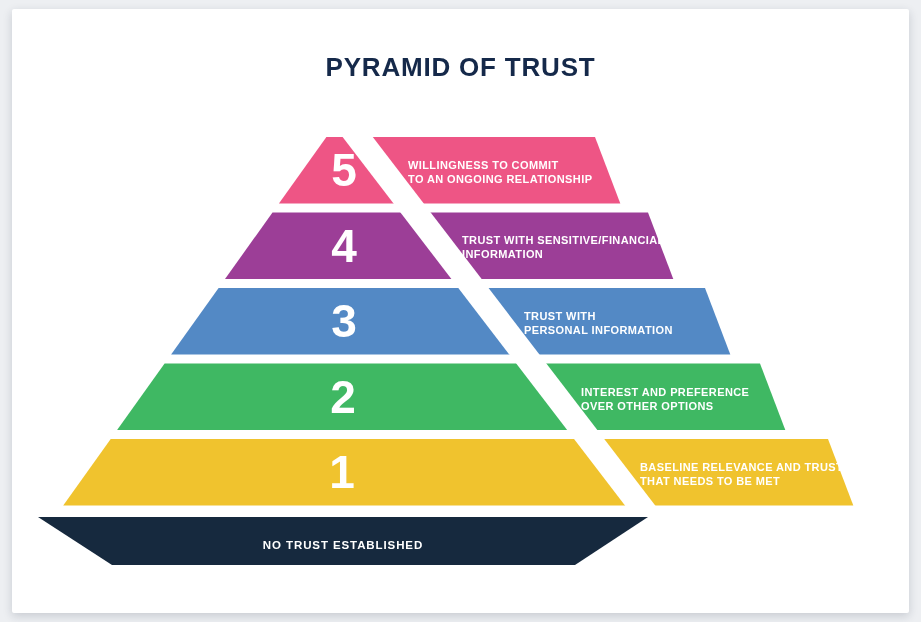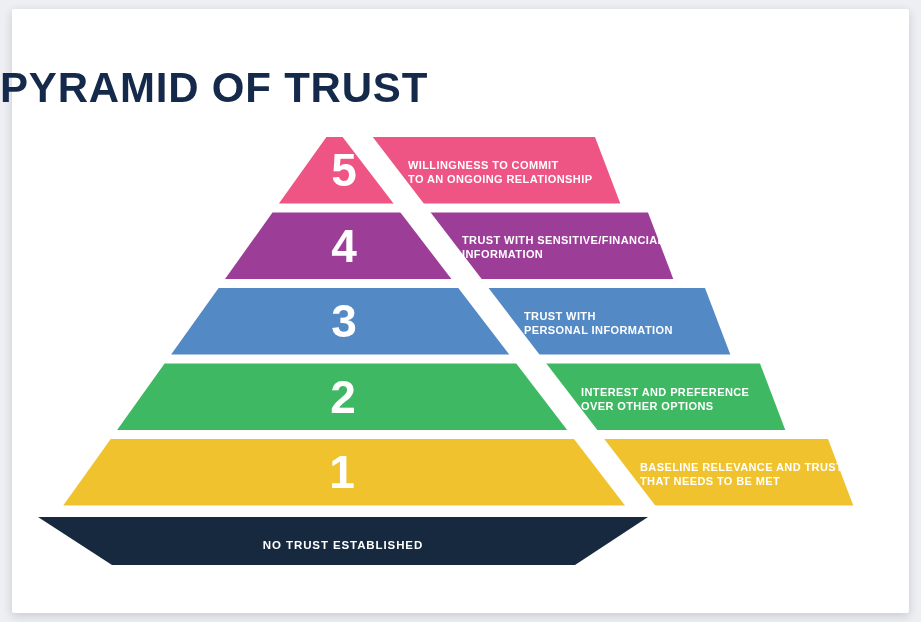--- a/index.html
+++ b/index.html
@@ -24,26 +24,25 @@
     bottom: 9px;
     background: #ffffff;
     border-radius: 2px;
     box-shadow: 0 3px 10px rgba(25, 39, 62, 0.18);
   }
   .title {
     position: absolute;
     top: 52px;
     left: 0;
     width: 100%;
-    text-align: left;
-    font-size: 42px;
+    text-align: center;
+    font-size: 26px;
     font-weight: 800;
     letter-spacing: 0.8px;
     color: #15294a;
-    margin-top: 12px;
   }
   svg.pyramid {
     position: absolute;
     left: 0;
     top: 0;
     width: 921px;
     height: 622px;
   }
   .level-number {
     font-family: "Liberation Sans", sans-serif;

